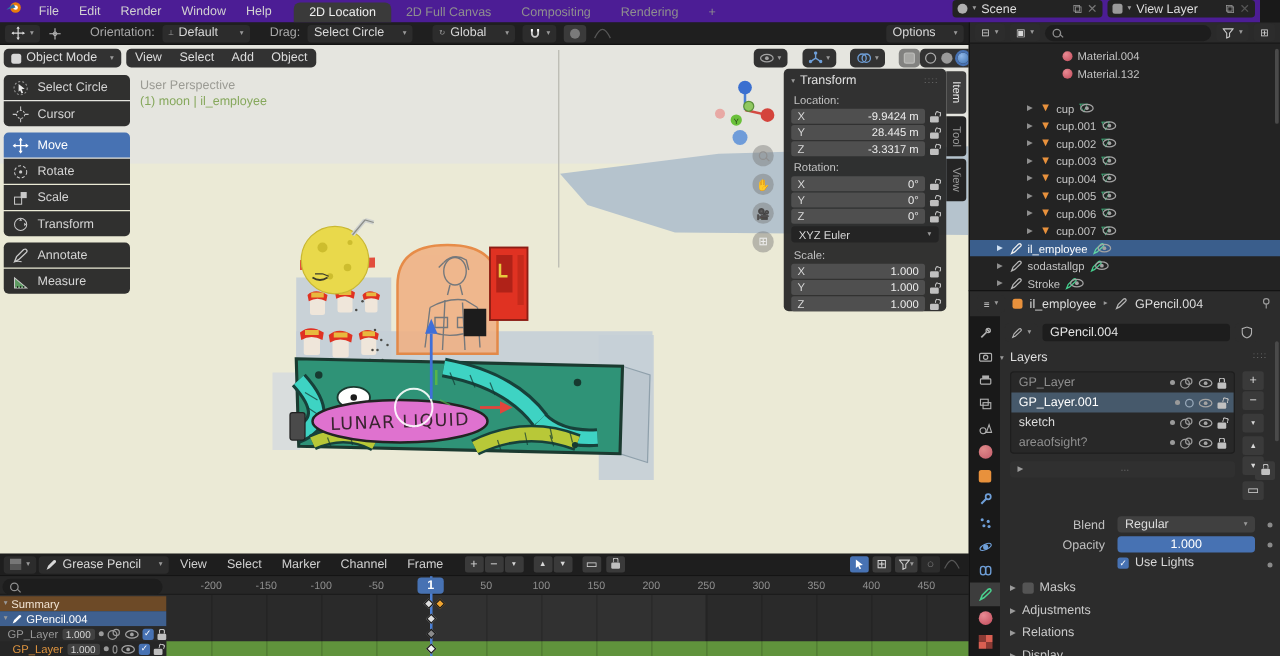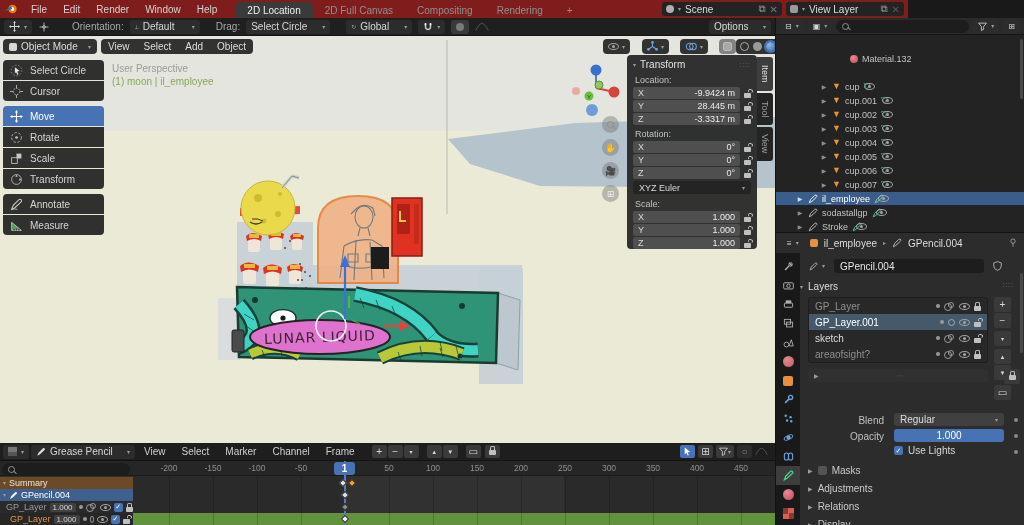--- a/index.html
+++ b/index.html
@@ -2,21 +2,21 @@
 <html><head>
 <meta charset="utf-8">
 <style>
   *{box-sizing:border-box;margin:0;padding:0}
   html,body{width:1024px;height:525px;overflow:hidden}
   body{position:relative;background:#191919;font-family:"Liberation Sans","DejaVu Sans",sans-serif;font-size:10px;color:#c8c8c8;-webkit-font-smoothing:antialiased}
   .abs{position:absolute}
   .fx{display:flex;align-items:center}
   .ca{font-size:6px;color:#9a9a9a;line-height:1}
   
-  #topbar{left:0;top:0;width:908px;height:18px;background:#7f1d1d;display:flex;align-items:center}
+  #topbar{left:0;top:0;width:1008px;height:18px;background:#4c1d95;display:flex;align-items:flex-start}
   .tmenu{padding:0 8px;height:18px;display:flex;align-items:center;color:#d2d2d2}
   #wtabs{display:flex;align-items:flex-end;height:18px;margin-left:10px}
   .wtab{padding:2px 12px;height:16px;color:#8f8f8f;border-radius:5px 5px 0 0;display:flex;align-items:center}
   .wtab.act{background:#3a3a3a;color:#efefef}
   .idbox{background:#232323;border-radius:3px;height:14px;display:flex;align-items:center;padding:0 4px;gap:4px}
   
   #toolset{left:0;top:18px;width:775px;height:18px;background:#1f1f1f;display:flex;align-items:center;gap:6px;padding:0 4px;border-bottom:1px solid #131313}
   .tsbtn{background:#2c2c2c;border-radius:3px;height:14px;display:flex;align-items:center;padding:0 5px;gap:4px;color:#d8d8d8}
   .tslabel{color:#a8a8a8}
   
@@ -675,20 +675,24 @@
       <svg width="9" height="9" viewBox="0 0 16 16">
         <path d="M1 2 H15 L10 8 V13 L6 15 V8 Z" fill="none" stroke="#c8c8c8" stroke-width="1.6"></path>
       </svg>
       <span class="ca">▾</span>
     </div>
   <div class="tsbtn">
       <span style="font-size:8px">⊞</span>
     </div>
 </div>
 <div id="outliner" class="abs">
+  <div class="olrow" style="top:3px;padding-left:74px">
+      <span class="matic"></span>
+      <span>Material.004</span>
+    </div>
   <div class="olrow" style="top:17px;padding-left:74px">
       <span class="matic"></span>
       <span>Material.132</span>
     </div>
   <div class="olrow" style="top:45px;padding-left:44px">
       <span class="oarr">▶</span>
       <span class="meshic">▼</span>
       <span>cup</span>
       <span class="dataic">▽</span>
       <span class="i-eye oleye"></span>

